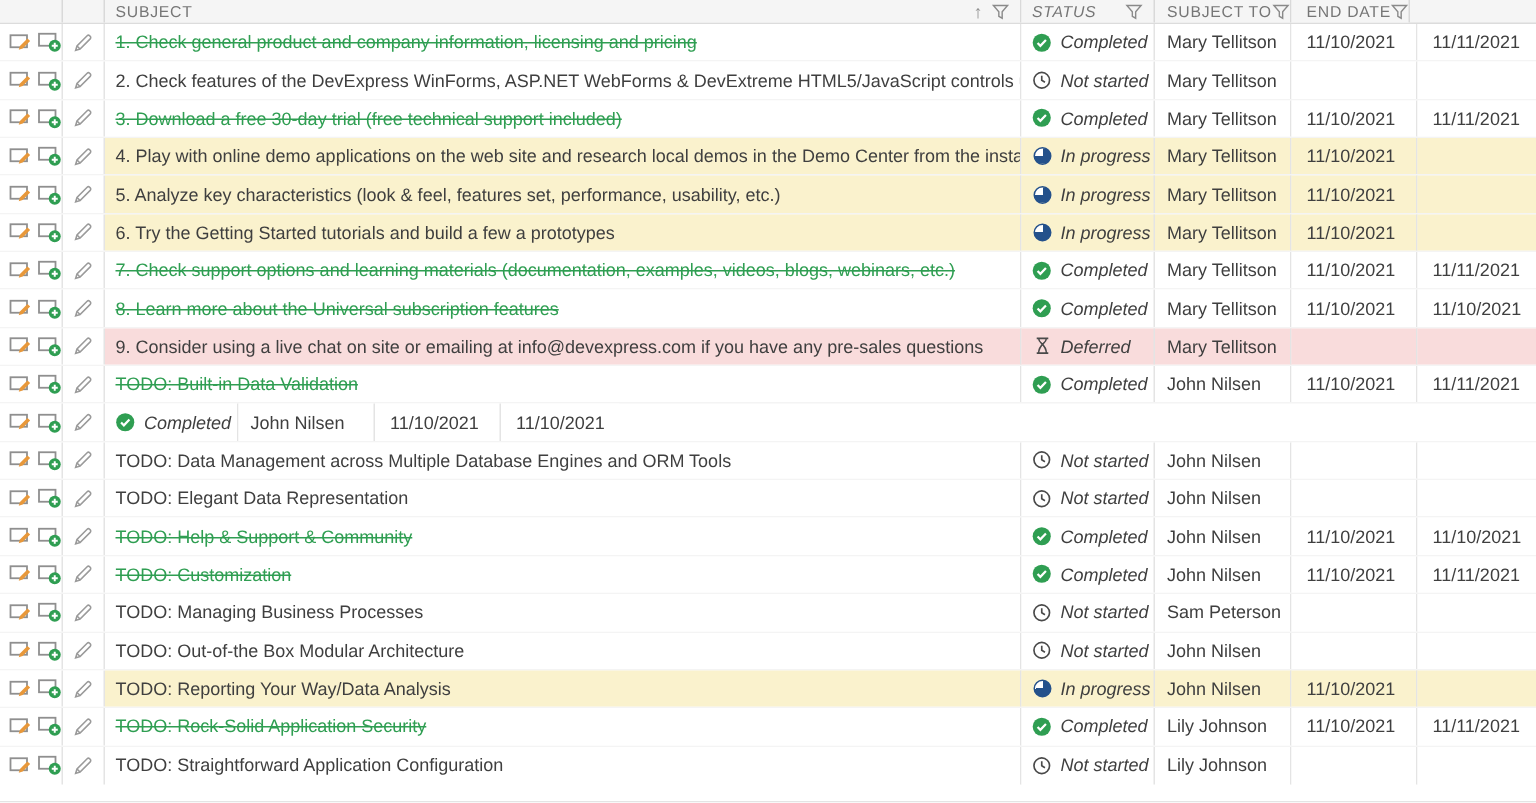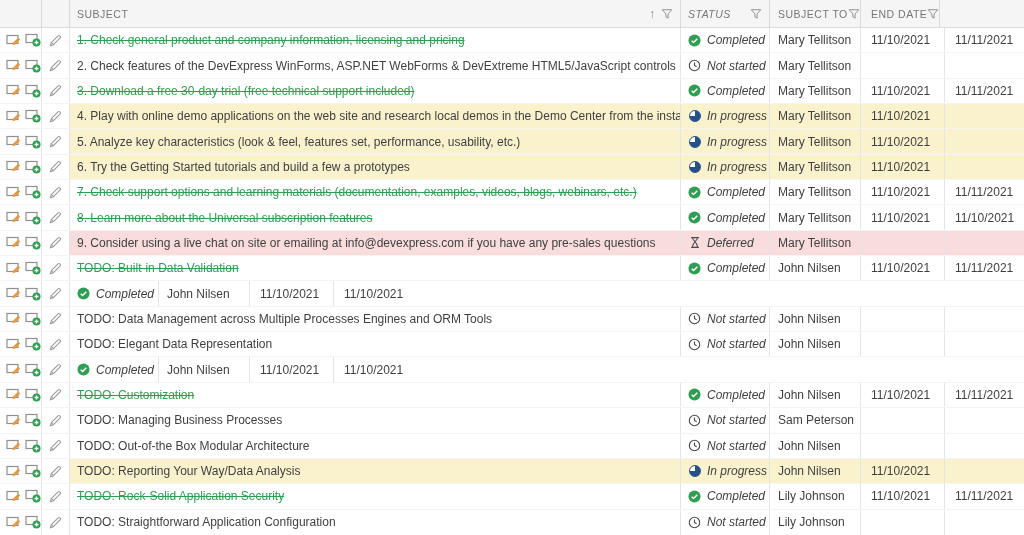--- a/index.html
+++ b/index.html
@@ -12,21 +12,21 @@
     --text:#3f3f3f;
     --header-text:#767676;
   }
   *{box-sizing:border-box;}
   html,body{margin:0;padding:0;}
   body{
     width:1024px;height:535px;overflow:hidden;background:#fff;
     font-family:"Liberation Sans",sans-serif;color:var(--text);
   }
   .grid{display:flex;flex-direction:column;width:1024px;height:535px;border-bottom:1px solid var(--border);}
-  .hrow{display:flex;height:28px;flex:0 0 auto;background:var(--header-bg);border-bottom:1px solid #dcdcdc;}
+  .hrow{display:flex;height:16px;flex:0 0 auto;background:var(--header-bg);border-bottom:1px solid #dcdcdc;}
   .row{display:flex;height:25.35px;flex:0 0 auto;border-bottom:1px solid #f4f4f4;}
   .row:last-child{border-bottom:none;}
   .cell{border-right:1px solid var(--border);display:flex;align-items:center;overflow:hidden;white-space:nowrap;background:#fff;}
   .hrow .cell{background:var(--header-bg);border-right:1px solid #d9d9d9;}
   .c-actions{width:42px;padding-left:6px;gap:4px;}
   .c-pencil{width:28px;justify-content:center;}
   .c-subject{width:611px;padding-left:7px;font-size:12px;}
   .c-status{width:89px;padding-left:7px;gap:6px;font-size:12px;font-style:italic;}
   .c-assigned{width:91px;padding-left:8px;font-size:12px;}
   .c-start{width:84px;padding-left:10px;font-size:12px;}
@@ -552,21 +552,21 @@
     </div>
     <div class="cell c-pencil">
       <span>
         <svg width="13" height="13" viewBox="0 0 14 14">
           <path d="M1.5 12.5l1-3.2 7.3-7.3c.5-.5 1.3-.5 1.8 0l.4.4c.5.5.5 1.3 0 1.8L4.7 11.5z" fill="none" stroke="#9a9a9a" stroke-width="1.1"></path>
           <path d="M2.5 9.3l2.2 2.2" stroke="#9a9a9a" stroke-width="1.1"></path>
         </svg>
       </span>
     </div>
     <div class="cell c-subject">
-          <span class="subject-text">TODO: Data Management across Multiple Processes Engines and ORM Tools</span>
+          <span class="subject-text">TODO: Data Management across Multiple Database Engines and ORM Tools</span>
         </div>
     <div class="cell c-status">
       <span class="status-icon">
             <svg width="13" height="13" viewBox="0 0 14 14">
               <circle cx="7" cy="7" r="5.6" fill="none" stroke="#4a4a4a" stroke-width="1.2"></circle>
               <path d="M7 3.8V7l2.3 1.4" fill="none" stroke="#4a4a4a" stroke-width="1.2"></path>
             </svg>
           </span>
       <span class="status-text">Not started</span>
     </div>
@@ -633,20 +633,23 @@
       </span>
     </div>
     <div class="cell c-pencil">
       <span>
         <svg width="13" height="13" viewBox="0 0 14 14">
           <path d="M1.5 12.5l1-3.2 7.3-7.3c.5-.5 1.3-.5 1.8 0l.4.4c.5.5.5 1.3 0 1.8L4.7 11.5z" fill="none" stroke="#9a9a9a" stroke-width="1.1"></path>
           <path d="M2.5 9.3l2.2 2.2" stroke="#9a9a9a" stroke-width="1.1"></path>
         </svg>
       </span>
     </div>
+    <div class="cell c-subject">
+          <span class="subject-text">TODO: Help &amp; Support &amp; Community</span>
+        </div>
     <div class="cell c-status">
       <span class="status-icon">
             <svg width="13" height="13" viewBox="0 0 14 14">
               <circle cx="7" cy="7" r="6.5" fill="var(--completed-green)"></circle>
               <path d="M4 7.2l2 2 4-4.2" fill="none" stroke="#fff" stroke-width="1.6"></path>
             </svg>
           </span>
       <span class="status-text">Completed</span>
     </div>
     <div class="cell c-assigned">John Nilsen</div>

